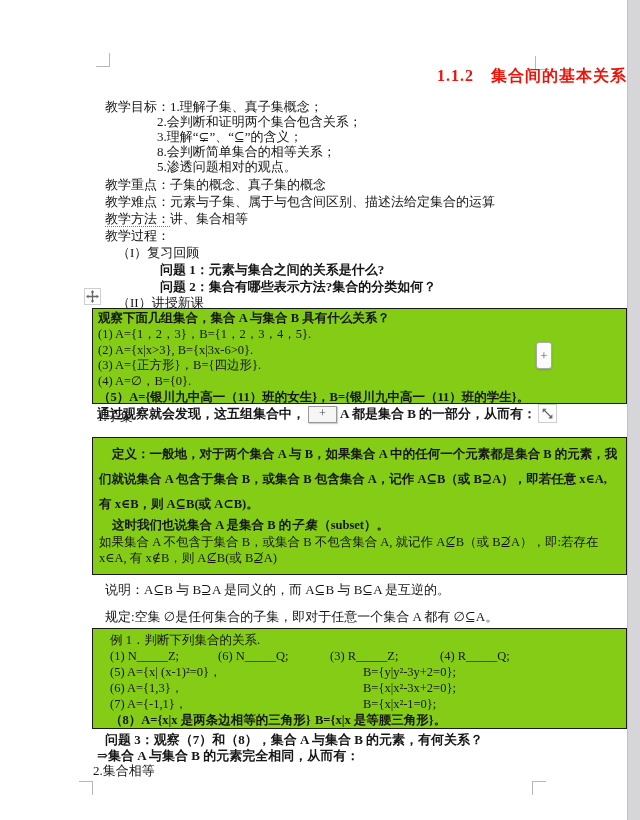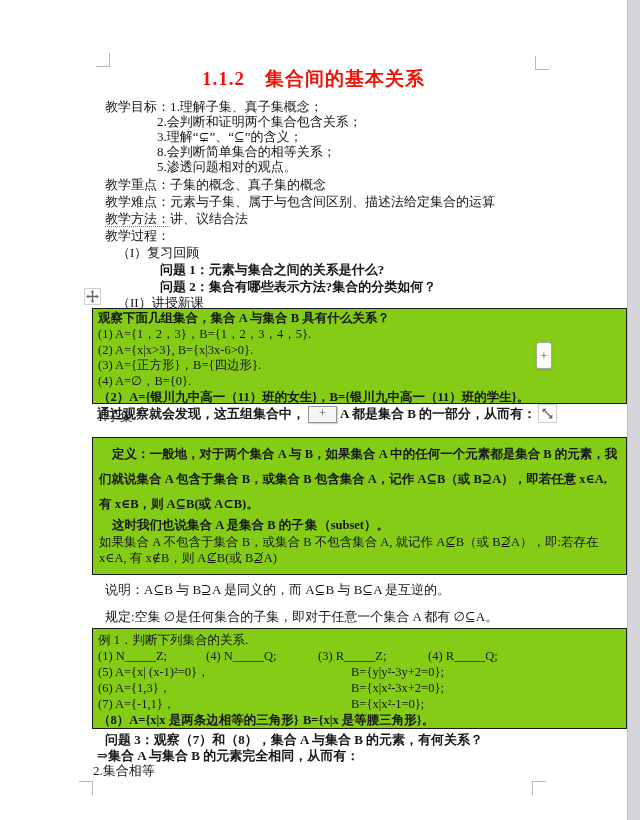--- a/index.html
+++ b/index.html
@@ -4,33 +4,33 @@
 <style>
   html,body{margin:0;padding:0}
   body{
     width:640px;height:820px;position:relative;overflow:hidden;
     background:#ffffff;color:#161616;
     font-family:"Liberation Serif","DejaVu Serif",serif;
   }
   .line{position:absolute;font-size:13px;white-space:nowrap;line-height:15px}
   .b{font-weight:bold}
   .title{
-    position:absolute;top:66px;left:0;width:627px;text-align:center;
-    font-size:19px;font-weight:bold;letter-spacing:1px;color:#ee1309;
+    position:absolute;top:66px;left:0;width:627px;text-align:right;
+    font-size:16px;font-weight:bold;letter-spacing:1px;color:#ee1309;
   }
   .box{
     position:absolute;left:92px;width:535px;background:#84cc16;
     border:1.5px solid #1a1a1a;font-size:12.5px;box-sizing:border-box;
   }
   .box1-line{line-height:15.8px;white-space:nowrap}
   .box p{margin:0}
   .p1{line-height:25px;text-indent:13px}
   .p2{line-height:17px;text-indent:13px;margin-top:4px}
   .p3{line-height:16px;margin-top:2px}
-  .em-script{letter-spacing:1px}
+  .em-script{font-style:italic;letter-spacing:1px}
   .box3-line{line-height:16.1px;white-space:nowrap}
   .row4{display:grid;grid-template-columns:108px 112px 110px auto;line-height:16.1px}
   .row2{display:grid;grid-template-columns:253px auto;line-height:16.1px}
   .row2.r8{grid-template-columns:205px auto}
   .dotted{border-bottom:1px dotted #777}
   .corner{position:absolute;width:14px;height:14px;box-sizing:border-box}
   .corner.tl{left:96px;top:53px;border-right:1px solid #b8b8b8;border-bottom:1px solid #b8b8b8}
   .corner.tr{left:535px;top:56px;border-left:1px solid #b8b8b8;border-bottom:1px solid #b8b8b8}
   .corner.bl{left:79px;top:781px;border-right:1px solid #b8b8b8;border-top:1px solid #b8b8b8}
   .corner.br{left:532px;top:781px;border-left:1px solid #b8b8b8;border-top:1px solid #b8b8b8}
@@ -69,42 +69,42 @@
   <div class="title">1.1.2　集合间的基本关系</div>
 
   <div class="line" style="top:99px;left:105px"><span>教学目标：</span><span>1.理解子集、真子集概念；</span></div>
   <div class="line" style="top:114px;left:157px">2.会判断和证明两个集合包含关系；</div>
   <div class="line" style="top:129px;left:157px">3.理解“⊊”、“⊆”的含义；</div>
   <div class="line" style="top:144px;left:157px">8.会判断简单集合的相等关系；</div>
   <div class="line" style="top:159px;left:157px">5.渗透问题相对的观点。</div>
 
   <div class="line" style="top:177px;left:105px"><span>教学重点：</span><span>子集的概念、真子集的概念</span></div>
   <div class="line" style="top:194px;left:105px"><span>教学难点：</span><span>元素与子集、属于与包含间区别、描述法给定集合的运算</span></div>
-  <div class="line" style="top:211px;left:105px"><span class="dotted">教学方法：</span><span>讲、议结合法</span></div>
+  <div class="line" style="top:211px;left:105px"><span class="dotted">教学方法：</span><span>讲、集合相等</span></div>
   <div class="line" style="top:228px;left:105px"><span>教学过程：</span></div>
 
   <div class="line" style="top:245px;left:117px">（I）复习回顾</div>
   <div class="line b" style="top:262px;left:160px">问题 1：元素与集合之间的关系是什么?</div>
   <div class="line b" style="top:279px;left:160px">问题 2：集合有哪些表示方法?集合的分类如何？</div>
   <div class="line" style="top:295px;left:117px">（II）讲授新课</div>
 
   <div class="handle move-handle">
     <svg width="13" height="13" viewBox="0 0 16 16">
       <path d="M8 2v12M2 8h12" stroke="#666" stroke-width="1.6" fill="none"></path>
       <path d="M8 0L5.8 3h4.4zM8 16l-2.2-3h4.4zM0 8l3-2.2v4.4zM16 8l-3-2.2v4.4z" fill="#666"></path>
     </svg>
   </div>
 
   <div class="box" style="top:308px;height:96px;padding:2px 0 0 5px">
     <div class="box1-line b">观察下面几组集合，集合 A 与集合 B 具有什么关系？</div>
     <div class="box1-line">(1) A={1，2，3}，B={1，2，3，4，5}.</div>
     <div class="box1-line">(2) A={x|x&gt;3}, B={x|3x-6&gt;0}.</div>
     <div class="box1-line">(3) A={正方形}，B={四边形}.</div>
     <div class="box1-line">(4) A=∅，B={0}.</div>
-    <div class="box1-line b">（2）A={银川九中高一（11）班的女生}，B={银川九中高一（11）班的学生}。</div>
+    <div class="box1-line b">（5）A={银川九中高一（11）班的女生}，B={银川九中高一（11）班的学生}。</div>
   </div>
   <button class="expand-btn">+</button>
 
   <div class="line b" style="top:406px;left:97px"><span>通过观察就会发现，这五组集合中，</span><span class="inline-btn">+</span><span>A 都是集合 B 的一部分，从而有：</span></div>
 
   <div class="handle resize-handle">
     <svg width="13" height="13" viewBox="0 0 16 16">
       <path d="M4 4l8 8" stroke="#666" stroke-width="1.6" fill="none"></path>
       <path d="M2 2h5L2 7zM14 14H9l5-5z" fill="#666"></path>
     </svg>
@@ -114,25 +114,25 @@
 
   <div class="box" style="top:437px;padding:4px 6px 8px;white-space:normal">
     <p class="p1 b">定义：一般地，对于两个集合 A 与 B，如果集合 A 中的任何一个元素都是集合 B 的元素，我们就说集合 A 包含于集合 B，或集合 B 包含集合 A，记作 A⊆B（或 B⊇A），即若任意 x∈A, 有 x∈B，则 A⊆B(或 A⊂B)。</p>
     <p class="p2 b"><span>这时我们也说集合 A 是集合 B 的</span><span class="em-script">子集</span><span>（subset）。</span></p>
     <p class="p3">如果集合 A 不包含于集合 B，或集合 B 不包含集合 A, 就记作 A⊈B（或 B⊉A），即:若存在 x∈A, 有 x∉B，则 A⊈B(或 B⊉A)</p>
   </div>
 
   <div class="line" style="top:582px;left:105px"><span>说明：</span><span>A⊆B 与 B⊇A 是同义的，而 A⊆B 与 B⊆A 是互逆的。</span></div>
   <div class="line" style="top:609px;left:105px">规定:空集 ∅是任何集合的子集，即对于任意一个集合 A 都有 ∅⊆A。</div>
 
-  <div class="box" style="top:628px;height:101px;padding:3px 5px">
+  <div class="box" style="top:628px;height:101px;padding:3px 17px">
     <div class="box3-line">例 1．判断下列集合的关系.</div>
     <div class="row4">
       <span>(1) N_____Z;</span>
-      <span>(4) N_____Q;</span>
+      <span>(6) N_____Q;</span>
       <span>(3) R_____Z;</span>
       <span>(4) R_____Q;</span>
     </div>
     <div class="row2">
       <span>(5) A={x| (x-1)²=0}，</span>
       <span>B={y|y²-3y+2=0};</span>
     </div>
     <div class="row2">
       <span>(6) A={1,3}，</span>
       <span>B={x|x²-3x+2=0};</span>

